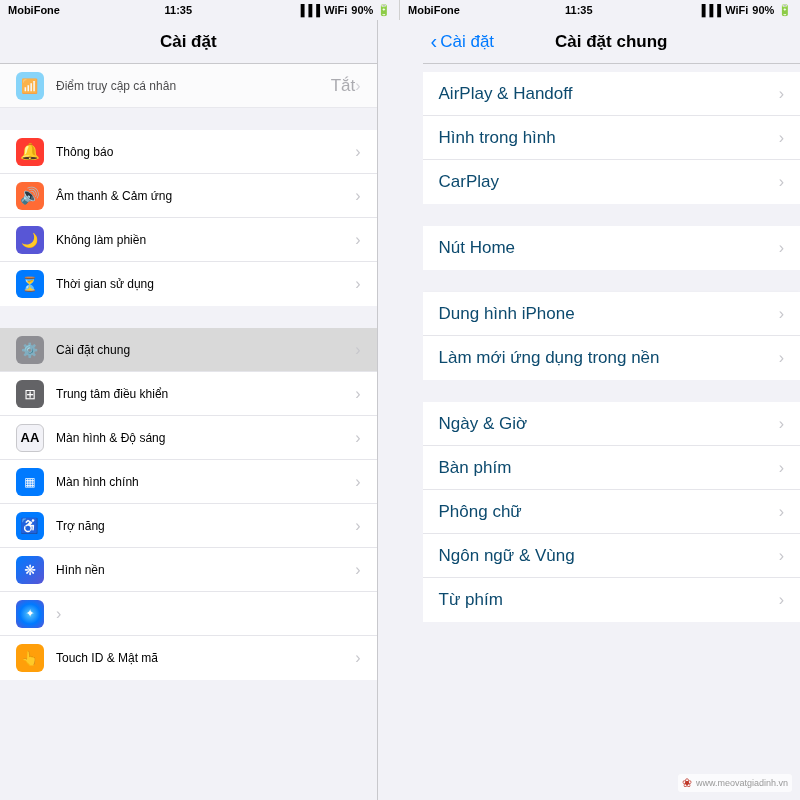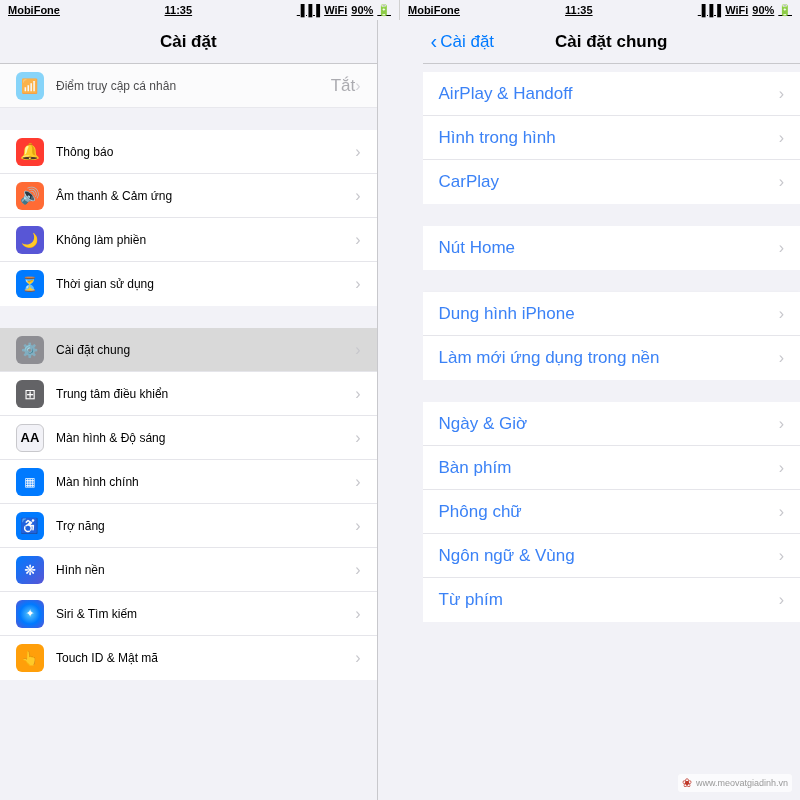--- a/index.html
+++ b/index.html
@@ -12,21 +12,20 @@
       display: flex;
       flex-direction: column;
     }
 
     
     .status-bar {
       display: flex;
       width: 100%;
       height: 20px;
       background: #4c1d95;
-      text-decoration: underline;
     }
     .status-bar-half {
       width: 50%;
       height: 20px;
       display: flex;
       align-items: center;
       justify-content: space-between;
       padding: 0 8px;
       font-size: 11px;
       font-weight: 600;
@@ -165,21 +164,21 @@
     }
     .simple-row:last-child {
       border-bottom: none;
     }
     .simple-row.highlighted {
       background: #fff;
     }
     .simple-row-label {
       flex: 1;
       font-size: 17px;
-      color: #3b82f6;
+      color: #0c4a6e;
     }
 
     
     .partial-top {
       background: #fff;
       border-bottom: 1px solid #e5e5ea;
       height: 44px;
       display: flex;
       align-items: center;
       padding: 0 16px;
@@ -315,21 +314,20 @@
           <span class="row-label">Trợ năng</span>
           <span class="chevron">›</span>
         </div>
         <div class="settings-row">
           <div class="row-icon icon-wallpaper" style="font-size:14px;">❋</div>
           <span class="row-label">Hình nền</span>
           <span class="chevron">›</span>
         </div>
         <div class="settings-row">
           <div class="row-icon icon-siri" style="font-size:11px; background: radial-gradient(circle, #5ac8fa, #007aff, #5856d6);">✦</div>
-          <span class="row-label">Siri &amp; Tìm kiếm</span>
           <span class="chevron">›</span>
         </div>
         <div class="settings-row">
           <div class="row-icon icon-touch" style="font-size:14px;">👆</div>
           <span class="row-label">Touch ID &amp; Mật mã</span>
           <span class="chevron">›</span>
         </div>
       </div>
 
     </div>

